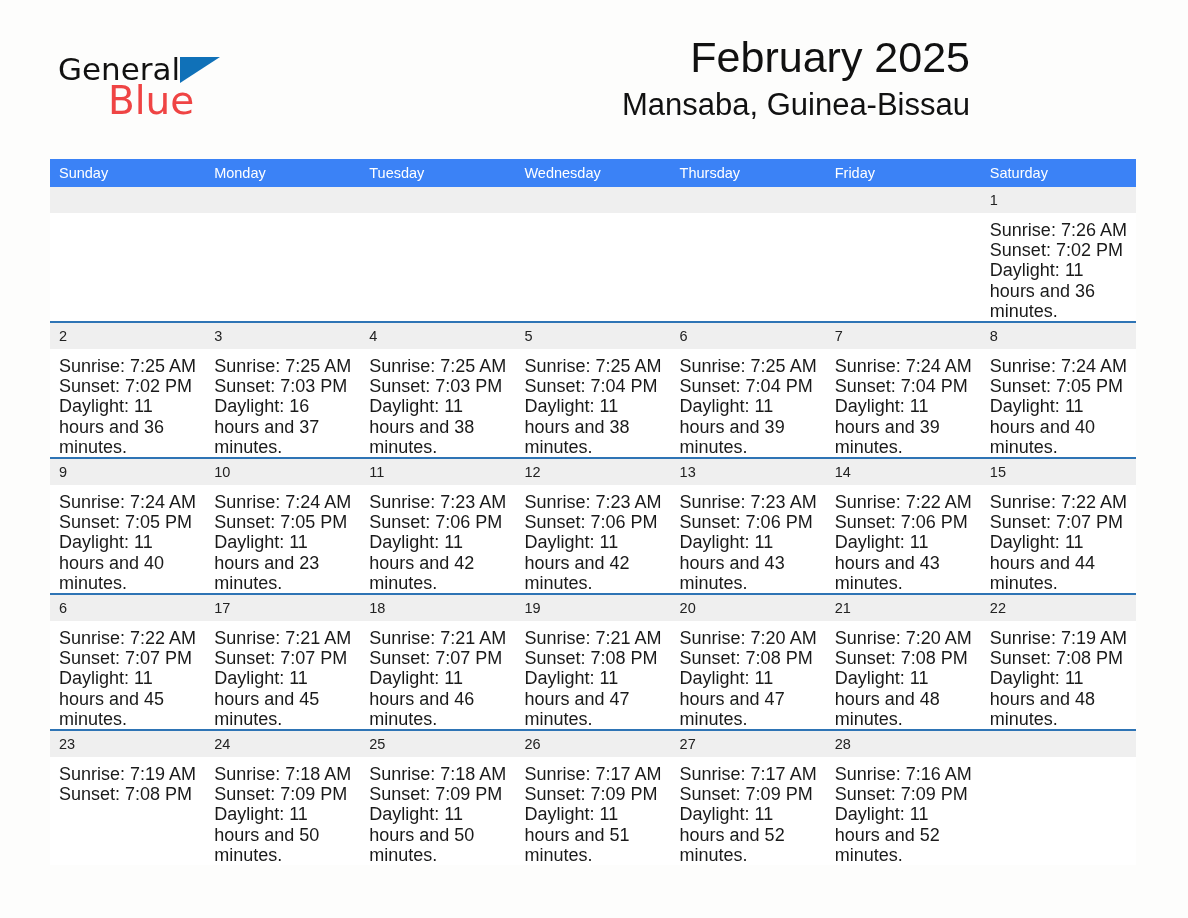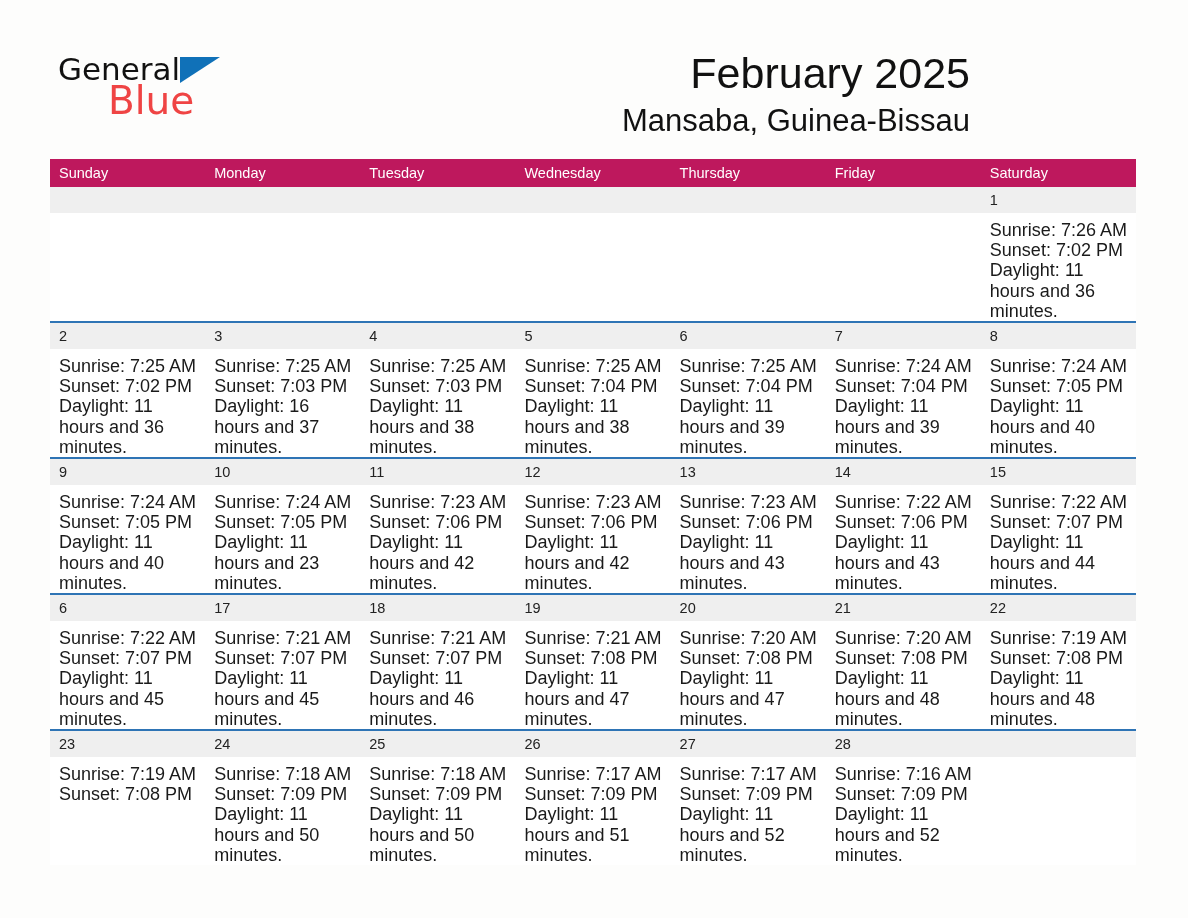--- a/index.html
+++ b/index.html
@@ -66,21 +66,21 @@
     font-size: 39px;
     line-height: 34px;
     color: #ef4444;
     font-family: "DejaVu Sans", sans-serif;
     font-weight: 400;
   }
 
   .title-block {
     position: absolute;
     right: 58px;
-    top: 48px;
+    top: 32px;
     text-align: right;
   }
   .cal-title {
     font-size: 43px;
     line-height: 50px;
     font-weight: 400;
     color: #111111;
     white-space: nowrap;
   }
   .cal-subtitle {
@@ -94,21 +94,21 @@
 
   
   .calendar {
     position: absolute;
     left: 50px;
     top: 159px;
     width: 1086px;
   }
   .weekdays {
     display: flex;
-    background: #be185d;
+    background: #3b82f6;
     height: 28px;
   }
   .weekday {
     flex: 1 1 0;
     color: #ffffff;
     font-size: 14.5px;
     line-height: 28px;
     padding-left: 9px;
     box-sizing: border-box;
     white-space: nowrap;

